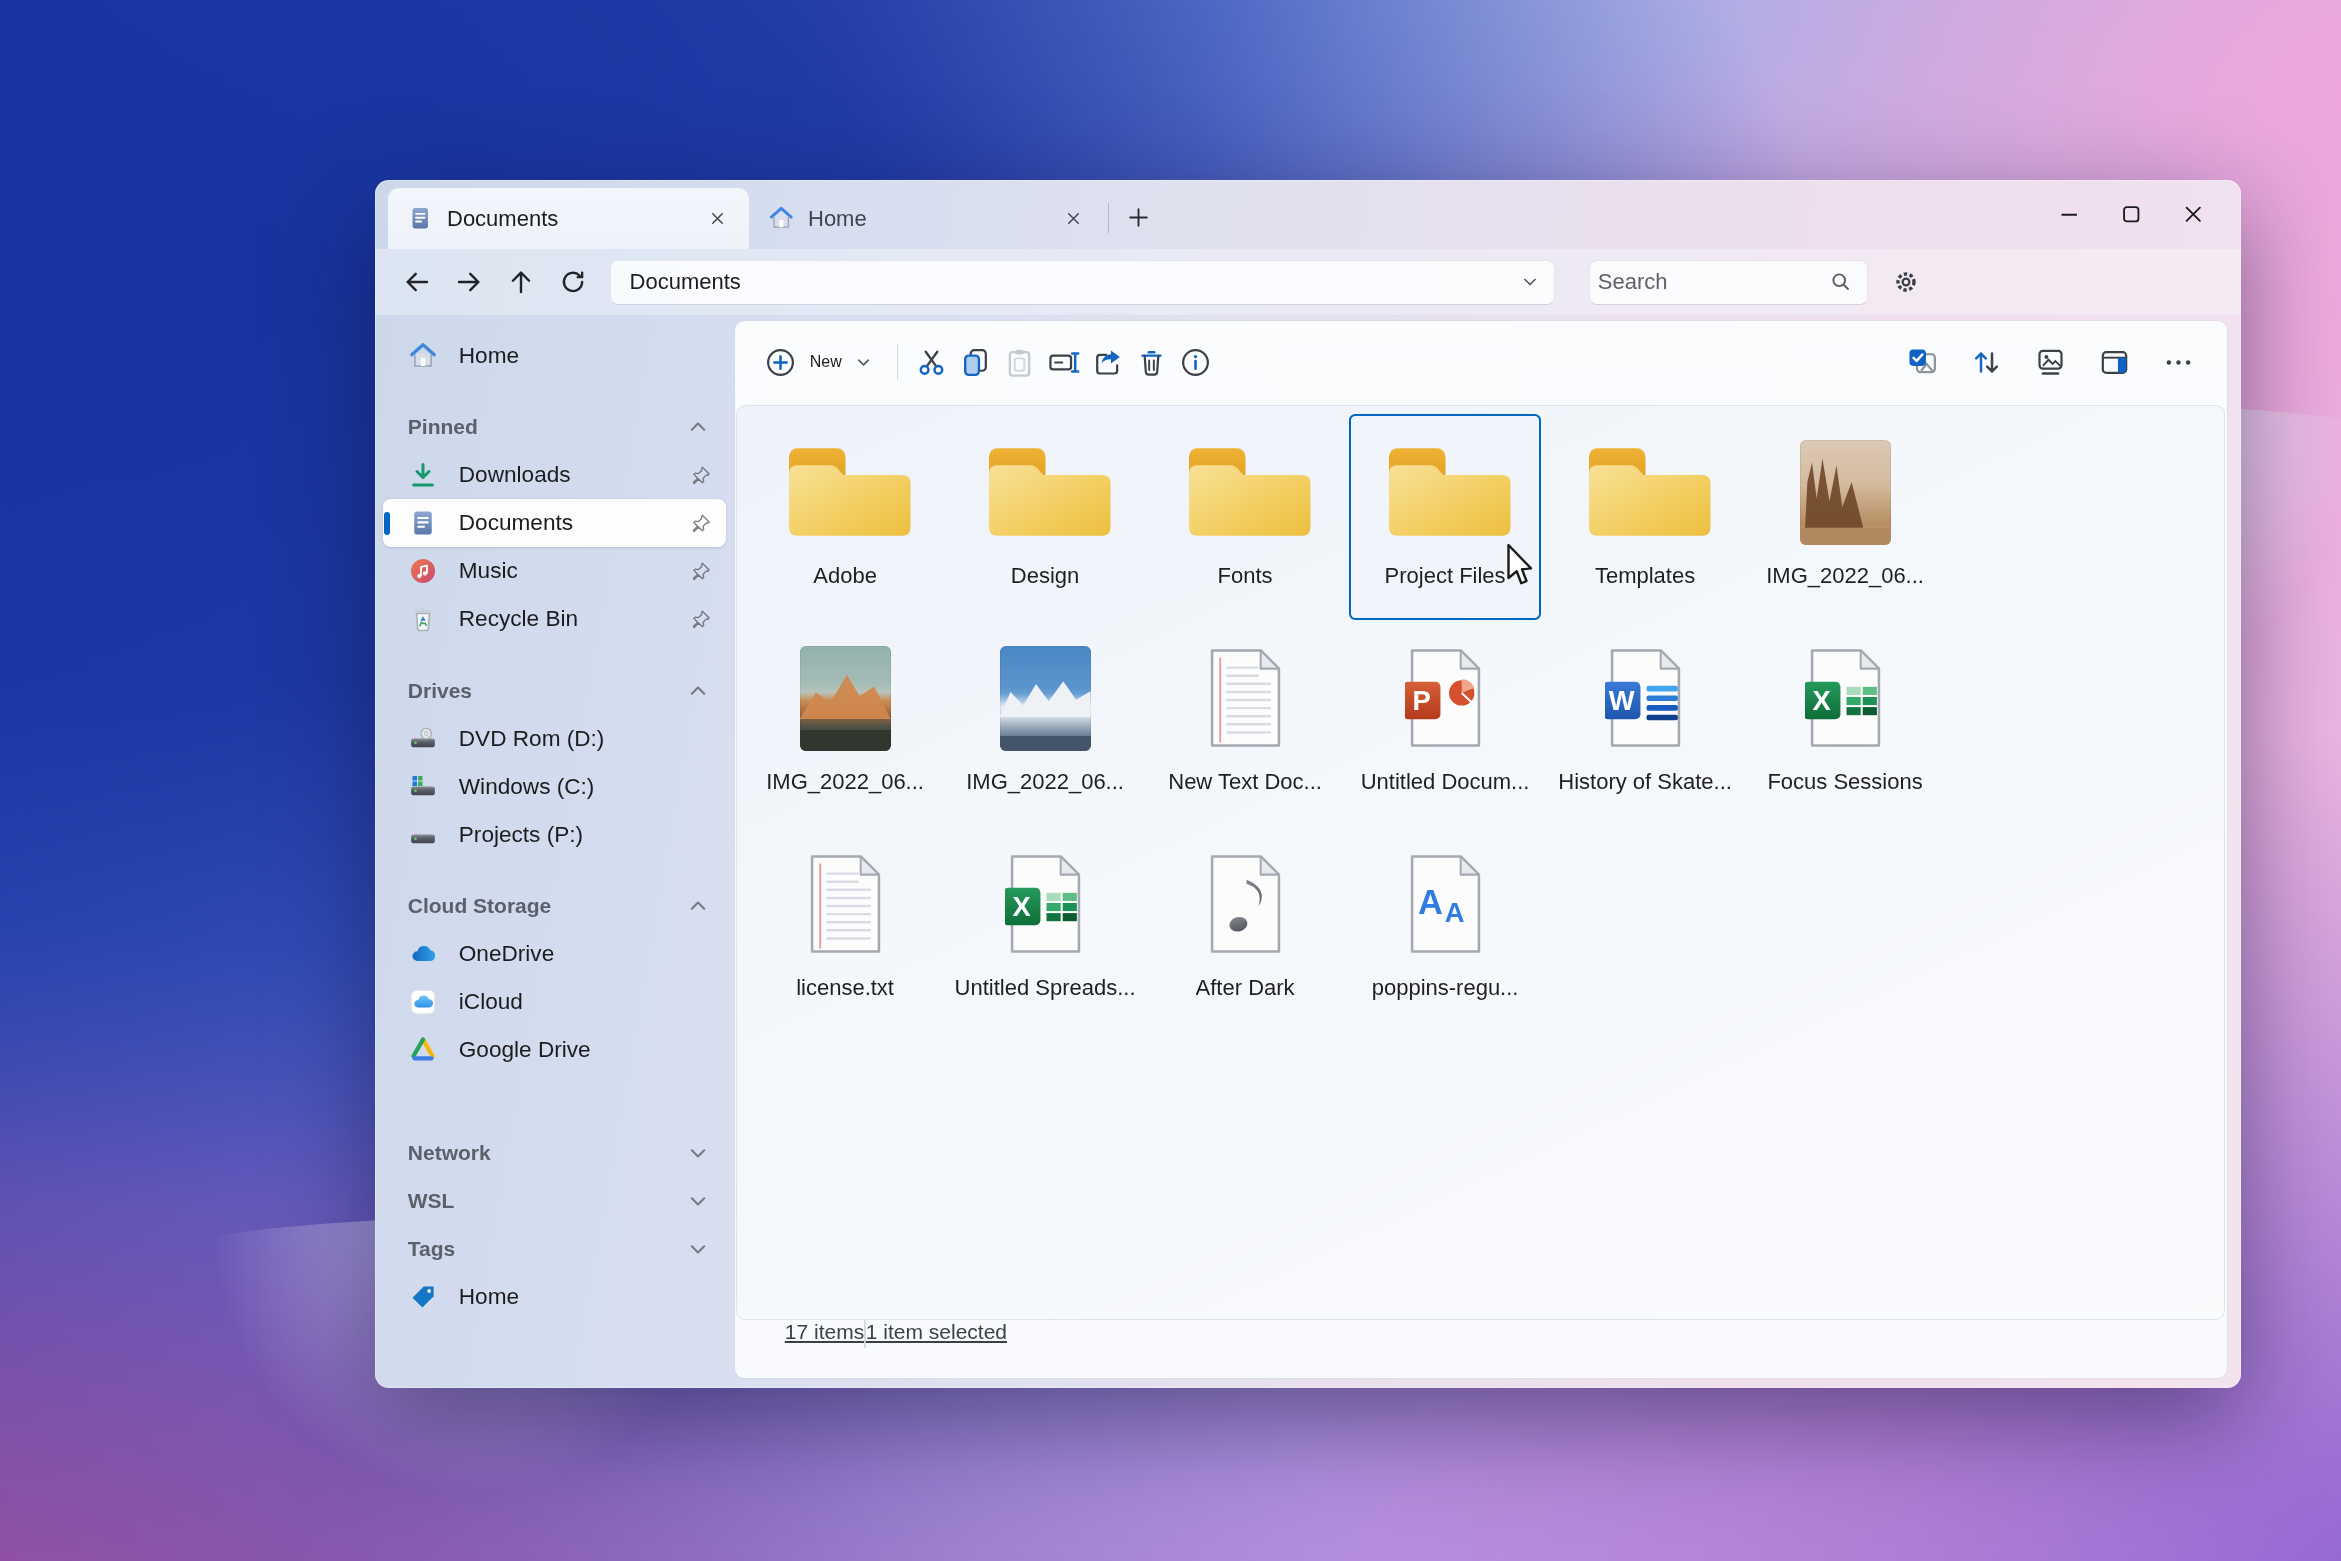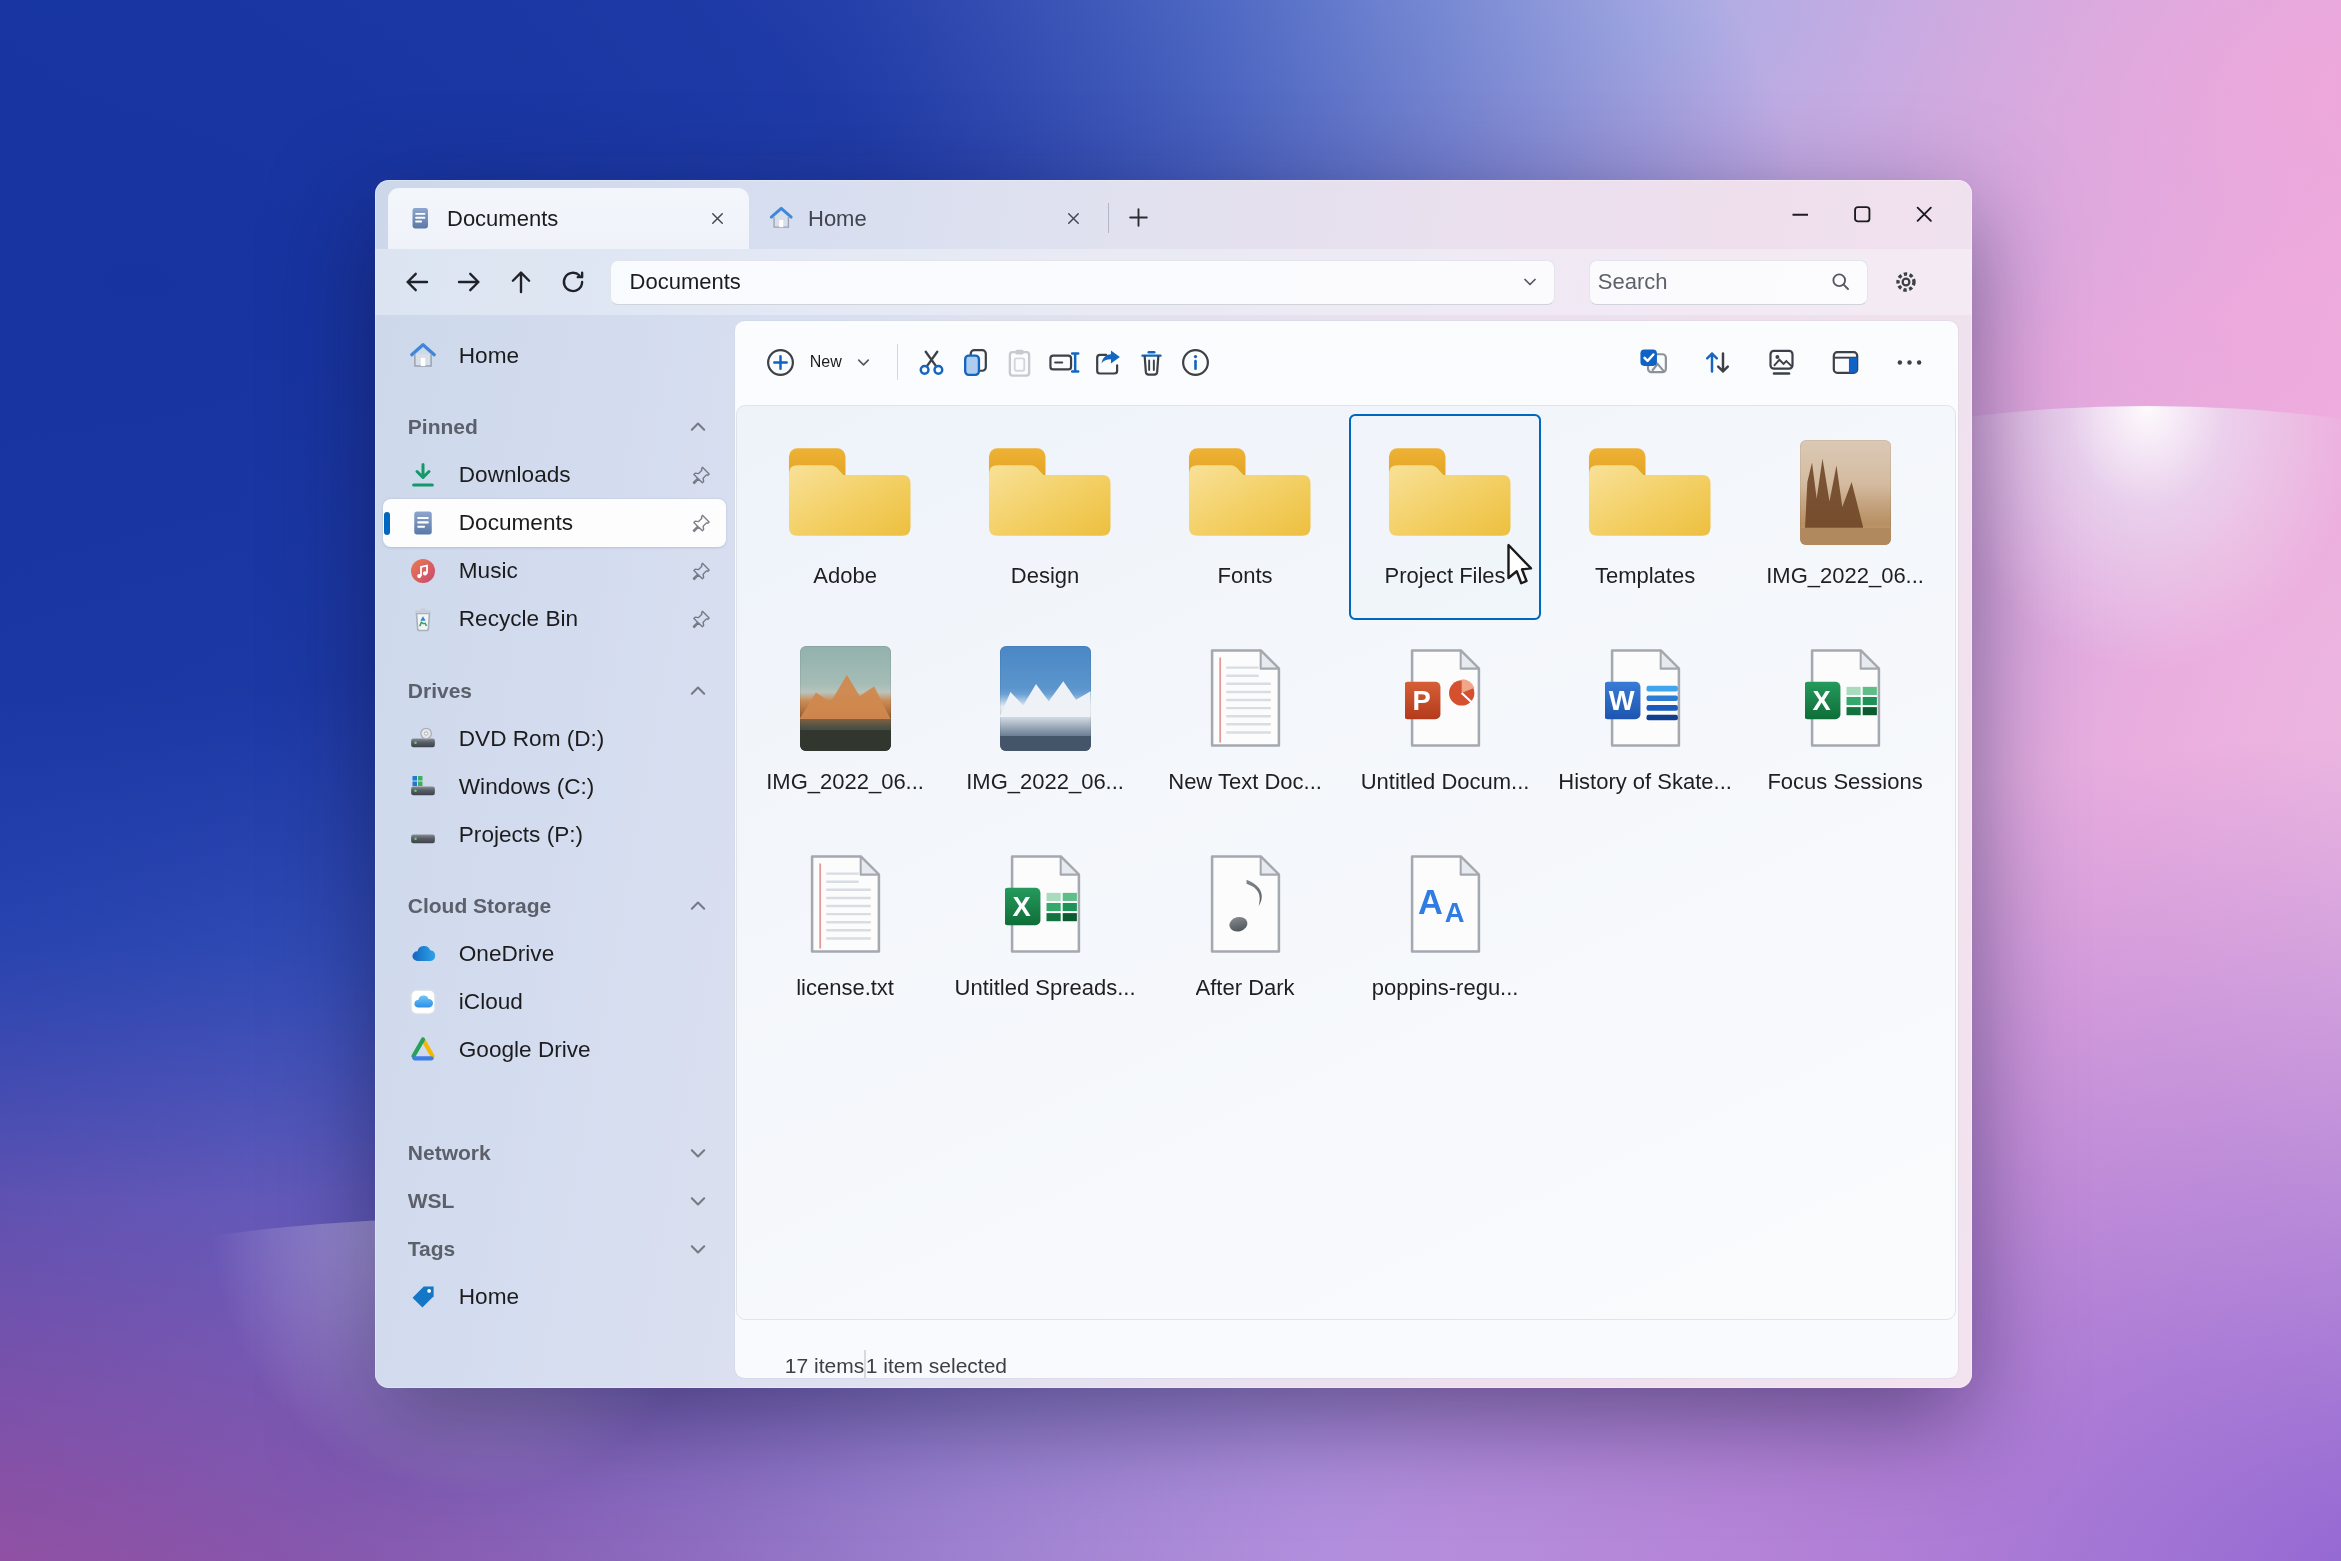--- a/index.html
+++ b/index.html
@@ -13,21 +13,21 @@
       radial-gradient(110% 95% at 105% 102%, rgba(135,92,208,.95) 0%, rgba(135,92,208,0) 58%),
       radial-gradient(85% 60% at 102% 6%, rgba(240,167,219,.95) 0%, rgba(240,167,219,0) 60%),
       radial-gradient(60% 38% at 72% 2%, rgba(120,186,238,.8) 0%, rgba(120,186,238,0) 60%),
       linear-gradient(108deg,#2545b2 0%,#4c62c9 28%,#8e8add 48%,#c3a0e2 66%,#eaaede 84%,#f0c0e4 100%);}
   .wave{position:absolute;border-radius:50%;}
   .wave.w1{left:1210px;top:406px;width:1874px;height:1171px;
     background:radial-gradient(ellipse at 50% 0%, rgba(255,255,255,.95) 0%, rgba(235,238,248,.55) 6%, rgba(164,130,220,0) 16%);}
   .wave.w2{left:-546px;top:1218px;width:2030px;height:1093px;
     background:radial-gradient(ellipse at 50% 0%, rgba(255,255,255,.85) 0%, rgba(240,225,245,.4) 7%, rgba(190,110,170,0) 18%);}
   
-  .window{position:absolute;left:375px;top:180px;width:1597px;height:1208px;
+  .window{position:absolute;left:375px;top:180px;width:1866px;height:1208px;
     border-radius:14px;overflow:hidden;
     background:linear-gradient(100deg,#ccd8ea 0%,#d6def0 22%,#e0e1ef 40%,#e9e0ee 58%,#efdfed 75%,#f2e3ef 100%);
     box-shadow:0 33px 101px rgba(15,15,60,.5),0 0 0 0.8px rgba(255,255,255,.35) inset;}
   
   .tabstrip{height:69px;position:relative;display:flex;align-items:flex-end;padding-left:12.5px;}
   .tab{height:61px;display:flex;align-items:center;padding:0 14px 0 19px;
        border-radius:11px 11px 0 0;box-sizing:border-box;}
   .tab.active{width:361px;background:linear-gradient(180deg,#f3f6fb,#eff2f9);}
   .tab.inactive{width:356px;}
   .tab .ticon{width:26.5px;height:26.5px;flex:0 0 auto;}
@@ -114,22 +114,22 @@
   .img1::after{left:0;bottom:0;width:100%;height:16%;background:#b08a5e;}
   .img2{background:linear-gradient(180deg,#92b1ad 0%,#a5bcb6 36%,#b9c4bc 44%,#c98e58 52%,#b06f3e 62%,#494f44 78%,#343931 100%);}
   .img2::before{left:0;top:28%;width:100%;height:42%;background:#d0884e;
     clip-path:polygon(0% 100%,18% 40%,34% 62%,52% 0%,66% 48%,82% 26%,100% 100%);opacity:.95;}
   .img2::after{left:0;bottom:0;width:100%;height:20%;background:#31362e;}
   .img3{background:linear-gradient(180deg,#4a87c5 0%,#5b95cd 40%,#6ba1d4 46%,#e9edf3 58%,#cfd9e2 68%,#5e7288 88%,#4a5c70 100%);}
   .img3::before{left:0;top:34%;width:100%;height:34%;background:#eef2f6;
     clip-path:polygon(0% 100%,12% 30%,26% 68%,40% 8%,54% 56%,70% 0%,84% 52%,100% 28%,100% 100%);}
   .img3::after{left:0;bottom:0;width:100%;height:14%;background:#44556a;}
   
-  .statusbar{height:58px;display:flex;align-items:flex-end;padding:0 15.6px 0 50px;
-        font-size:21px;color:#3c3f46;}
+  .statusbar{height:58px;display:flex;align-items:flex-start;padding:0 15.6px 0 50px;
+        font-size:21px;color:#3c3f46;text-decoration:underline;}
   .st-sep{width:1.6px;height:28px;background:#d6d9df;}
   
   .cursor{position:absolute;left:1126px;top:362px;width:36px;height:48px;z-index:50;}
   .hiddendefs{position:absolute;width:0;height:0;overflow:hidden;}
 </style>
 </head>
 <body>
 
 <svg class="hiddendefs" aria-hidden="true">
   <defs>

